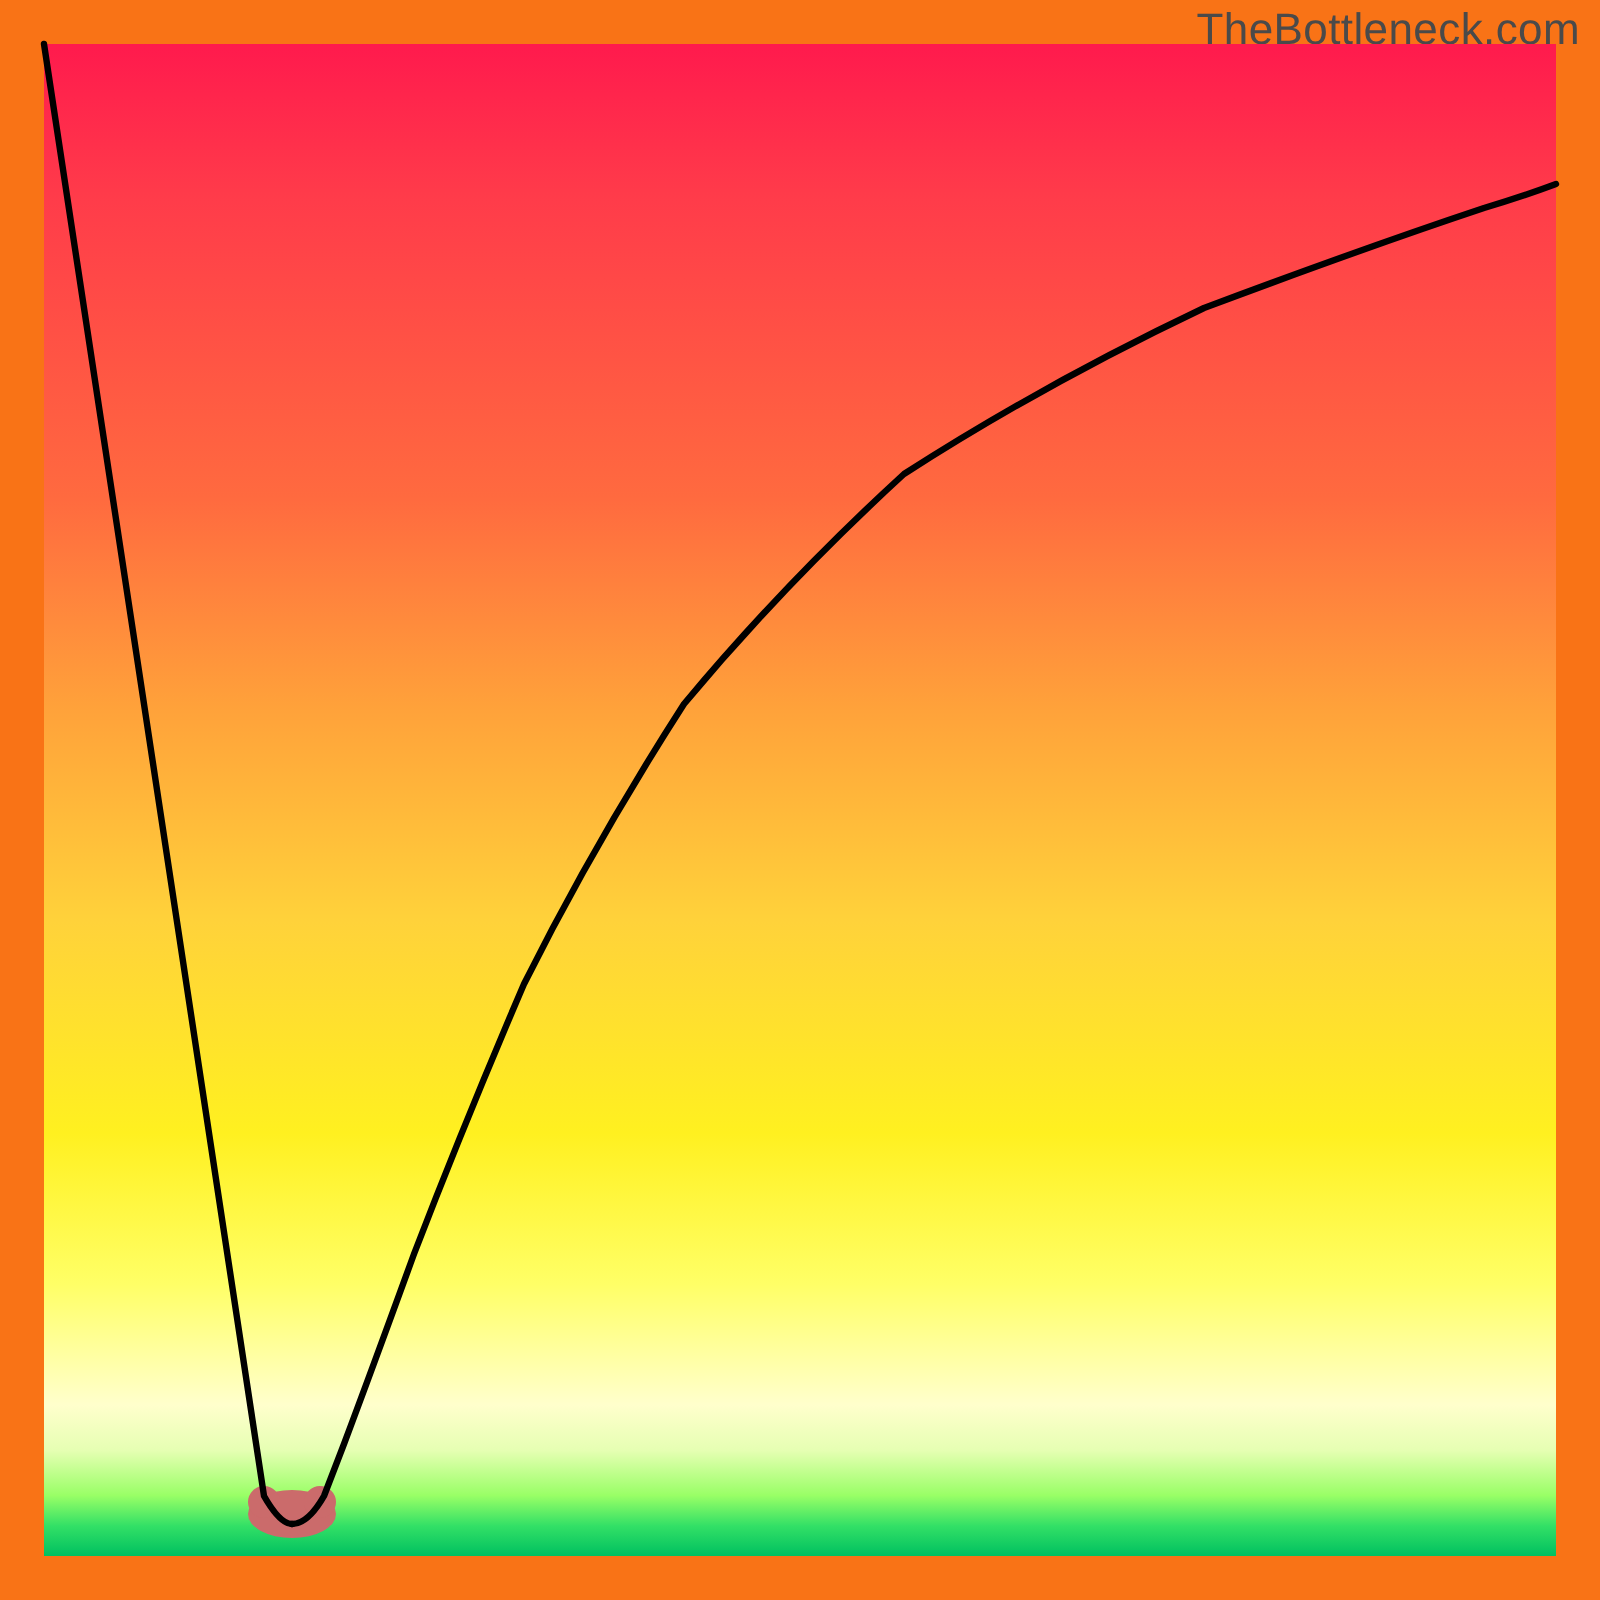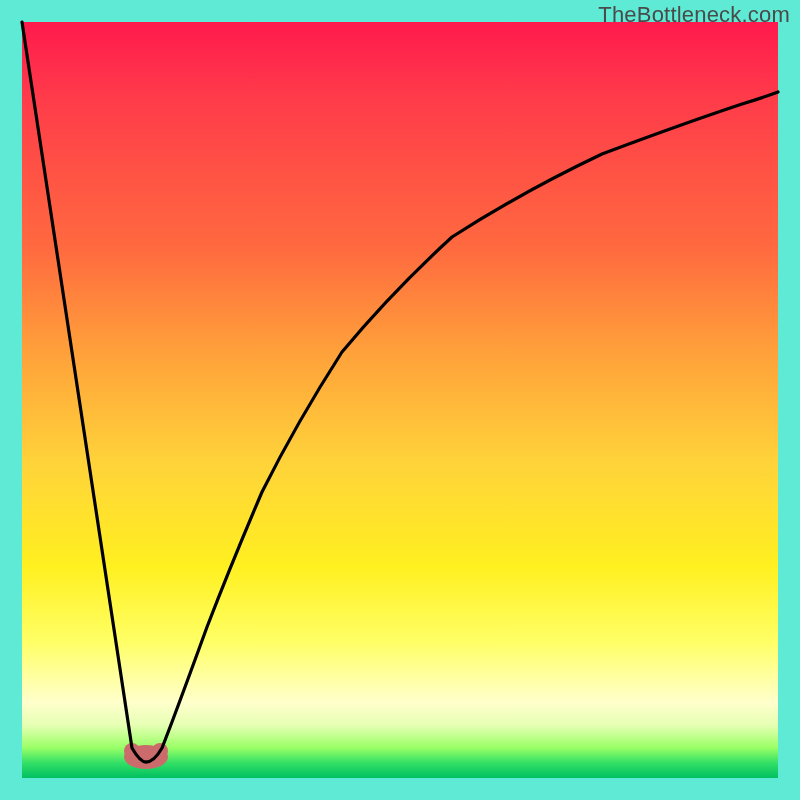--- a/index.html
+++ b/index.html
@@ -10,21 +10,21 @@
     overflow: hidden;
     background: #000;
     font-family: Arial, Helvetica, sans-serif;
   }
   .frame {
     position: absolute;
     left: 0;
     top: 0;
     width: 800px;
     height: 800px;
-    background: #5eead4;
+    background: #f97316;
   }
   .plot {
     position: absolute;
     left: 22px;
     top: 22px;
     width: 756px;
     height: 756px;
     
     background: linear-gradient(
       to bottom,

